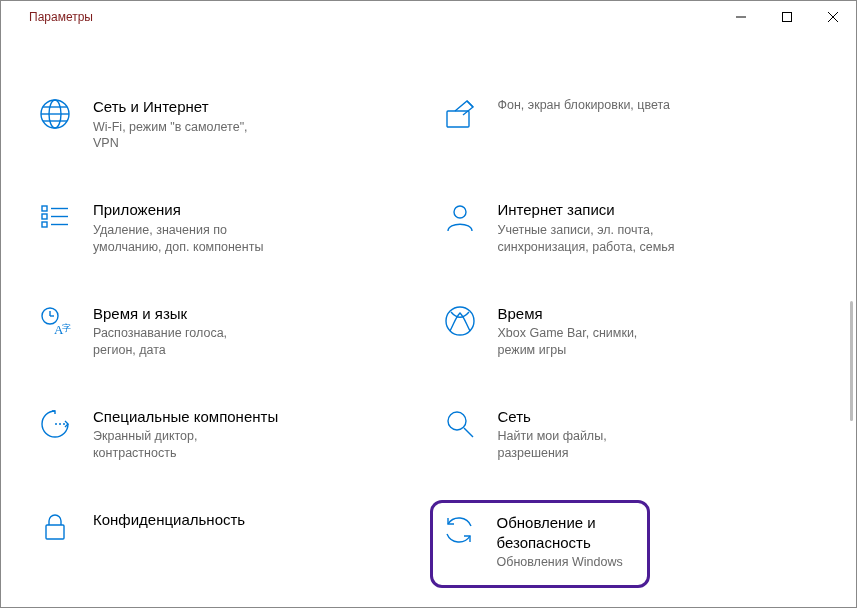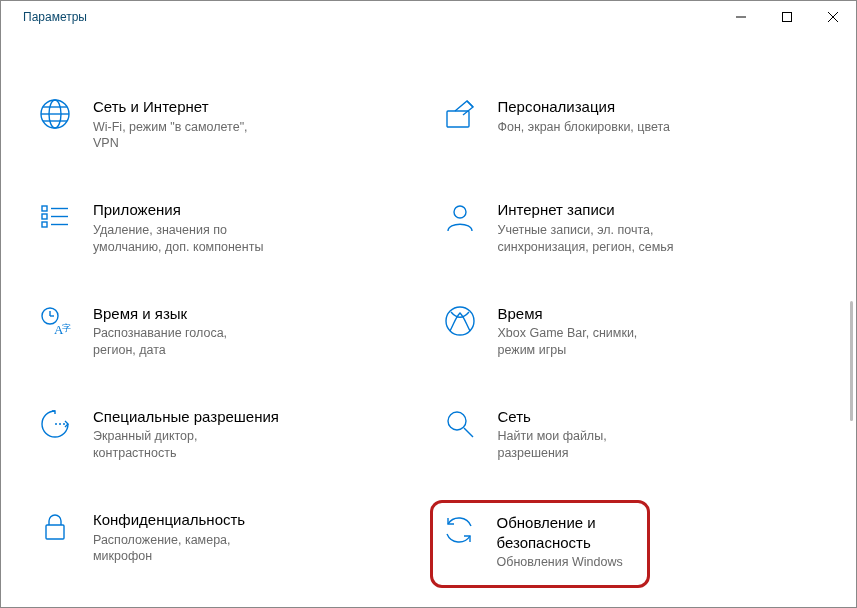--- a/index.html
+++ b/index.html
@@ -8,23 +8,23 @@
     width:857px; height:608px;
     font-family: "Segoe UI", Tahoma, sans-serif;
     background:#fff;
     border:1px solid #888;
     position:relative;
     overflow:hidden;
   }
   .titlebar {
     height:32px;
     display:flex; align-items:center;
-    padding-left:22px;
+    padding-left:28px;
     font-size:12px;
-    color:#0c4a6e;
+    color:#7f1d1d;
   }
   .titlebar .title { flex:1; }
   .win-controls { display:flex; height:100%; }
   .win-btn {
     width:46px; height:32px;
     display:flex; align-items:center; justify-content:center;
     color:#000;
   }
   .win-btn svg { width:10px; height:10px; stroke:#000; stroke-width:1; fill:none; }
 
@@ -48,21 +48,21 @@
     flex:0 0 40px;
     margin-right:18px;
     display:flex; align-items:flex-start; justify-content:center;
   }
   .tile-icon svg { width:34px; height:34px; stroke:#0078D7; fill:none; stroke-width:1.4; }
   .tile-text { flex:1; padding-top:0px; }
   .tile-title { font-size:15px; color:#000; line-height:1.3; margin-bottom:2px; }
   .tile-desc  { font-size:12.5px; color:#6a6a6a; line-height:1.35; max-width:180px; }
 
   .tile.highlight {
-    border:3px solid #b91c1c;
+    border:3px solid #4c1d95;
     border-radius:12px;
     padding:10px 6px 14px 6px;
     margin-top:-6px;
     margin-left:-4px;
     width: 220px;
   }
 
   .scrollbar {
     position:absolute;
     right:3px; top:300px;
@@ -117,21 +117,20 @@
 
     <div class="tile">
       <div class="tile-icon">
         <svg viewBox="0 0 34 34">
           <rect x="4" y="14" width="22" height="16" rx="1"></rect>
           <path d="M12 14 L24 4 L30 10 L20 18"></path>
           <line x1="24" y1="4" x2="30" y2="10"></line>
         </svg>
       </div>
       <div class="tile-text">
-        <div class="tile-title">Персонализация</div>
         <div class="tile-desc">Фон, экран блокировки, цвета</div>
       </div>
     </div>
 
     <div class="tile">
       <div class="tile-icon">
         <svg viewBox="0 0 34 34">
           <rect x="4" y="6" width="5" height="5"></rect>
             <line x1="13" y1="8.5" x2="30" y2="8.5"></line>
           <rect x="4" y="14" width="5" height="5"></rect>
@@ -148,21 +147,21 @@
 
     <div class="tile">
       <div class="tile-icon">
         <svg viewBox="0 0 34 34">
           <circle cx="17" cy="12" r="6"></circle>
           <path d="M5 31 C5 22 29 22 29 31"></path>
         </svg>
       </div>
       <div class="tile-text">
         <div class="tile-title">Интернет записи</div>
-        <div class="tile-desc">Учетные записи, эл. почта, синхронизация, регион, семья</div>
+        <div class="tile-desc">Учетные записи, эл. почта, синхронизация, работа, семья</div>
       </div>
     </div>
 
     <div class="tile">
       <div class="tile-icon">
         <svg viewBox="0 0 34 34">
           <circle cx="12" cy="12" r="8"></circle>
           <line x1="12" y1="12" x2="12" y2="7"></line>
             <line x1="12" y1="12" x2="16" y2="12"></line>
           <text x="16" y="30" font-size="13" fill="#0078D7" stroke="none" font-family="Segoe UI">A</text>
@@ -192,21 +191,21 @@
     <div class="tile">
       <div class="tile-icon">
         <svg viewBox="0 0 34 34">
           <path d="M30 17 A13 13 0 1 1 17 4"></path>
           <polyline points="14,4 17,4 17,7" fill="none"></polyline>
           <line x1="17" y1="17" x2="30" y2="17" stroke-dasharray="2 2"></line>
           <polyline points="27,14 30,17 27,20" fill="none"></polyline>
         </svg>
       </div>
       <div class="tile-text">
-        <div class="tile-title">Специальные разрешения</div>
+        <div class="tile-title">Специальные компоненты</div>
         <div class="tile-desc">Экранный диктор, контрастность</div>
       </div>
     </div>
 
     <div class="tile">
       <div class="tile-icon">
         <svg viewBox="0 0 34 34">
           <circle cx="14" cy="14" r="9"></circle>
           <line x1="21" y1="21" x2="30" y2="30"></line>
         </svg>
@@ -219,21 +218,20 @@
 
     <div class="tile">
       <div class="tile-icon">
         <svg viewBox="0 0 34 34">
           <rect x="8" y="15" width="18" height="14" rx="1"></rect>
           <path d="M11 15 V11 a6 6 0 0 1 12 0 V15"></path>
         </svg>
       </div>
       <div class="tile-text">
         <div class="tile-title">Конфиденциальность</div>
-        <div class="tile-desc">Расположение, камера, микрофон</div>
       </div>
     </div>
 
     <div class="tile highlight">
       <div class="tile-icon">
         <svg viewBox="0 0 34 34">
           <path d="M29 13 A13 13 0 0 0 6 11"></path>
           <polyline points="6,5 6,11 12,11" fill="none"></polyline>
           <path d="M5 21 A13 13 0 0 0 28 23"></path>
           <polyline points="28,29 28,23 22,23" fill="none"></polyline>

